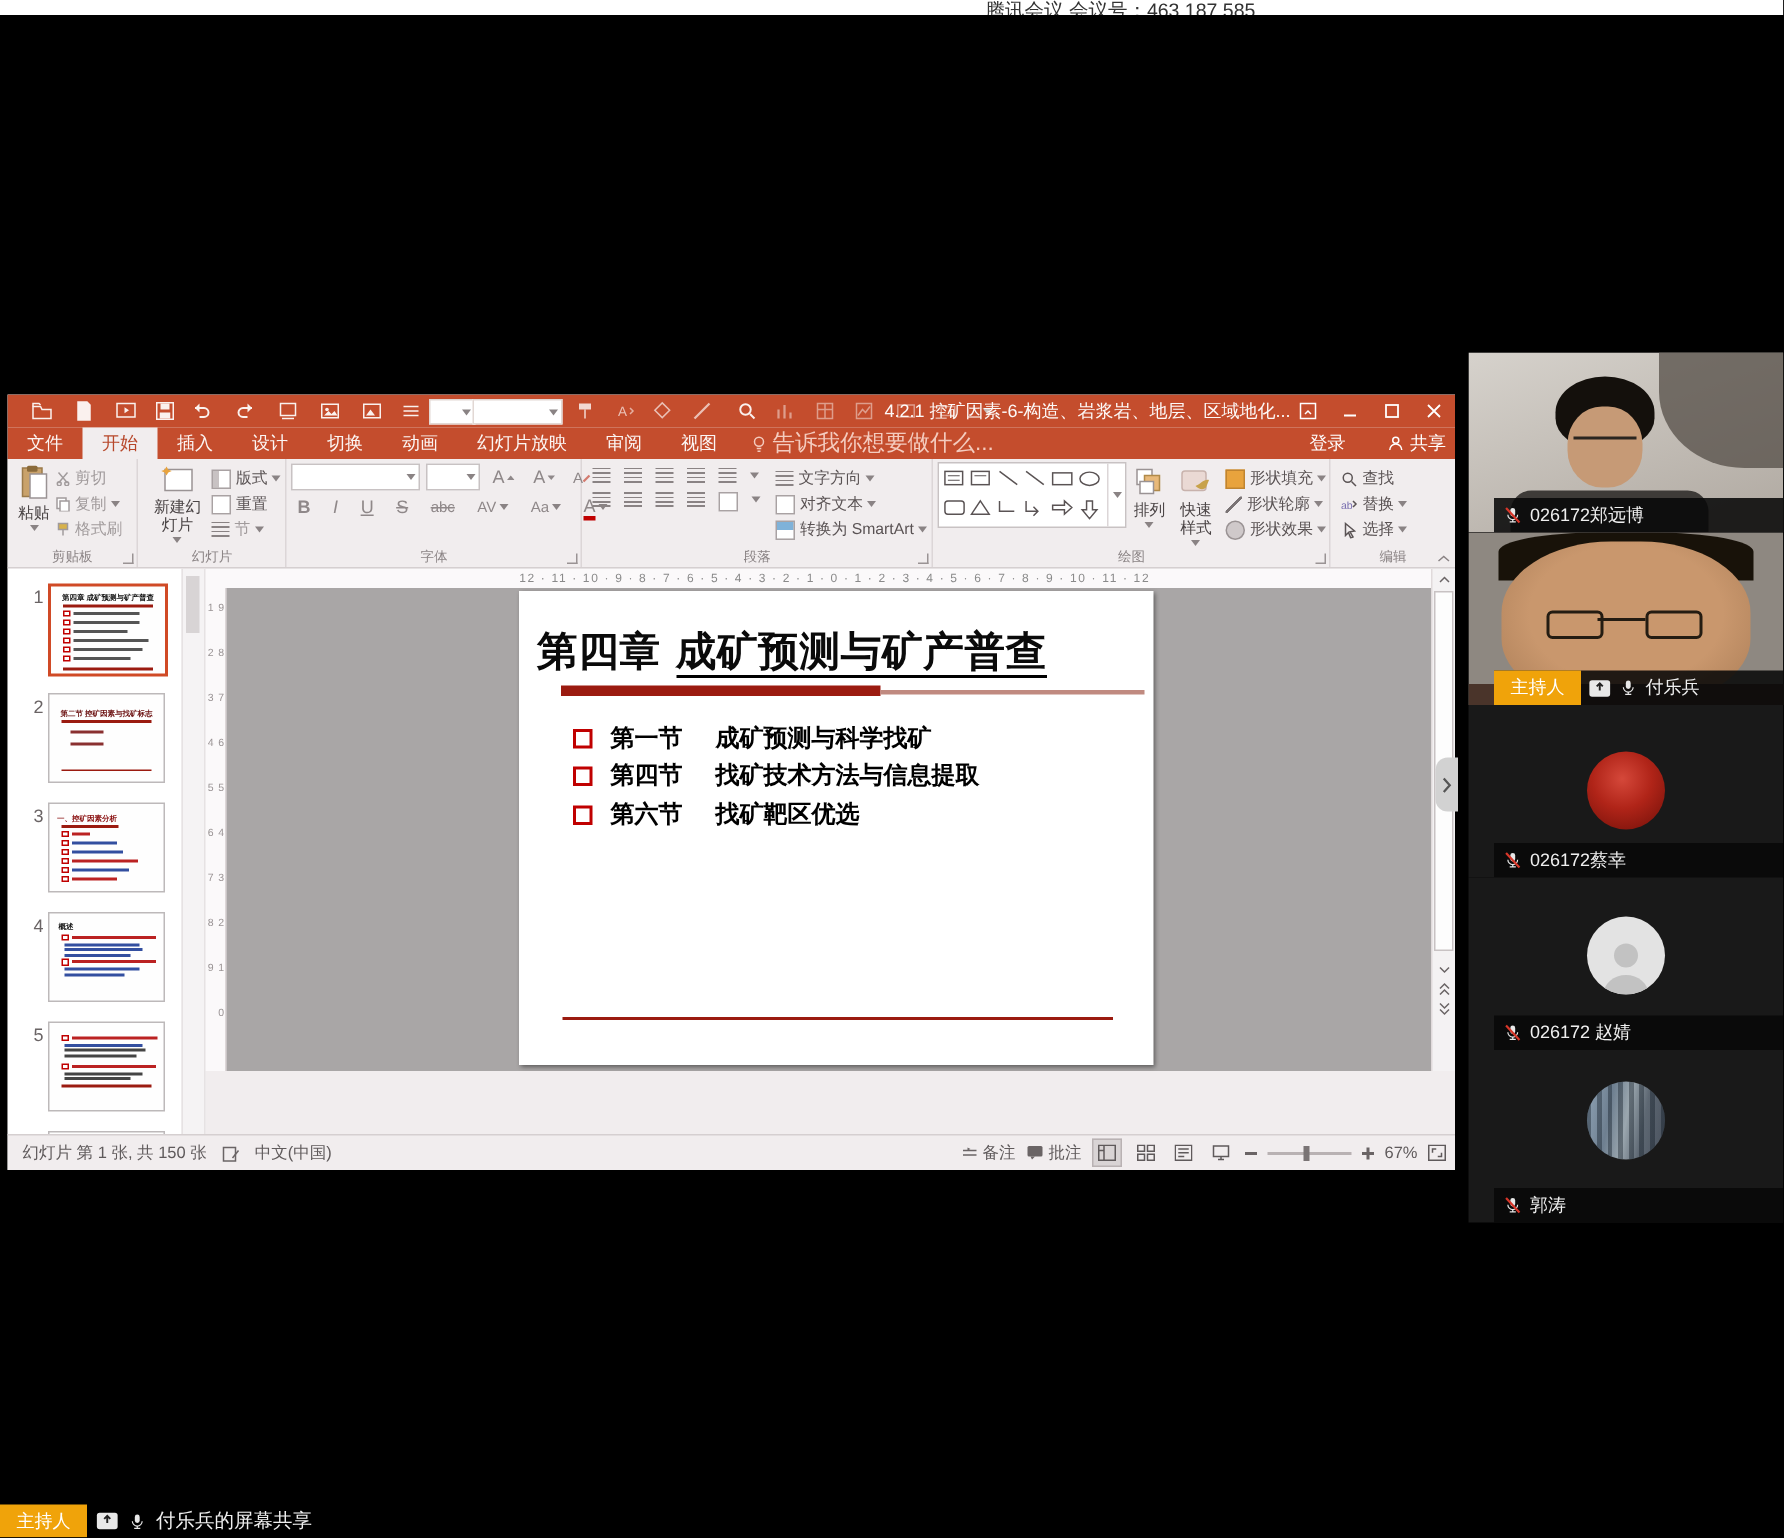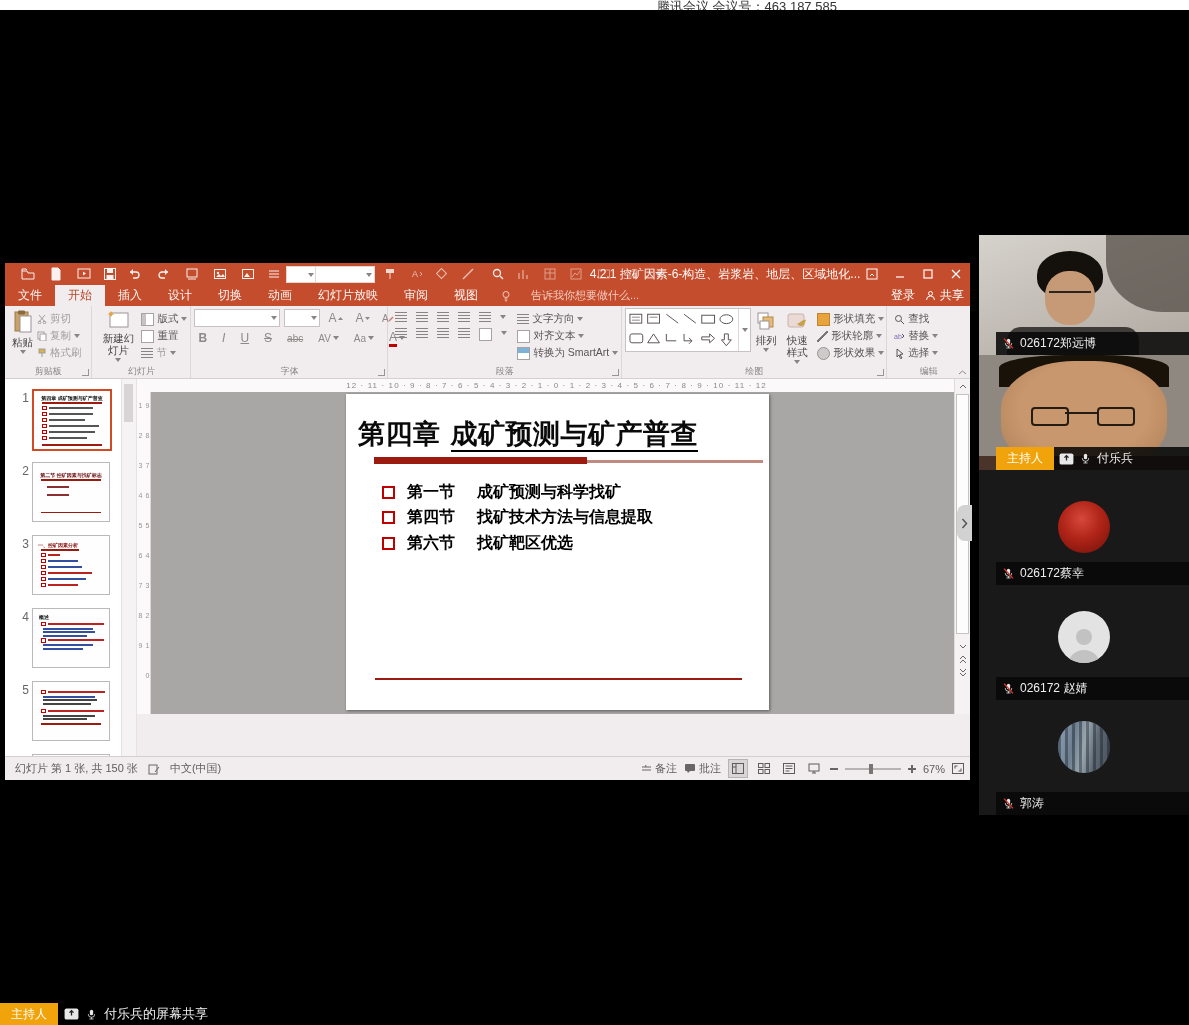--- a/index.html
+++ b/index.html
@@ -20,22 +20,22 @@
             color:rgba(255,255,255,.97);font-size:12px;white-space:nowrap;overflow:hidden;}
   .combo{position:absolute;top:3px;height:15px;background:#fff;border:1px solid #E2D8D4;display:flex;align-items:center;justify-content:flex-end;padding-right:2px;}
   .caret{width:0;height:0;border-left:3px solid transparent;border-right:3px solid transparent;border-top:4px solid #8A8384;display:inline-block;flex:none;}
   .caret.w{border-top-color:#C9BEBA;}
   .winbtn{position:absolute;top:0;height:22px;width:28px;display:flex;align-items:center;justify-content:center;color:#fff;}
 
   
   .tabs{position:absolute;left:0;top:22px;right:0;height:21px;background:#C44D2D;display:flex;align-items:stretch;}
   .tab{padding:0 13px;line-height:21px;font-size:12px;color:rgba(255,255,255,.95);white-space:nowrap;}
   .tab.active{background:#F1EDEE;color:#B7472A;}
-  .tellme{display:flex;align-items:center;gap:20px;padding:0 10px;color:#F4CBBE;font-size:11px;white-space:nowrap;text-align:center;}
-  .tabs-right{position:absolute;right:6px;top:0;height:21px;display:flex;align-items:center;gap:10px;color:#fff;font-size:12px;}
+  .tellme{display:flex;align-items:center;gap:4px;padding:0 10px;color:#F4CBBE;font-size:15px;white-space:nowrap;text-align:center;}
+  .tabs-right{position:absolute;right:6px;top:0;height:21px;display:flex;align-items:center;gap:28px;color:#fff;font-size:12px;}
   .share-btn{display:flex;align-items:center;gap:4px;}
 
   
   .ribbon{position:absolute;left:0;top:43px;right:0;height:72px;background:#F1EDEE;border-bottom:1px solid #D5CFD0;
           display:flex;font-size:11px;color:#444;}
   .rg{position:relative;border-right:1px solid #DCD6D7;padding:2px 3px 13px 3px;display:flex;align-items:flex-start;}
   .rg-label{position:absolute;bottom:0px;left:0;right:0;text-align:center;font-size:9px;color:#8A8384;}
   .launch{position:absolute;bottom:2px;right:2px;width:6px;height:6px;border-right:1px solid #9A9394;border-bottom:1px solid #9A9394;}
   .bigbtn{display:flex;flex-direction:column;align-items:center;gap:2px;padding:2px 4px;font-size:10.5px;color:#4A4445;text-align:center;line-height:1.15;}
   .scol{display:flex;flex-direction:column;gap:1px;padding-top:3px;}

